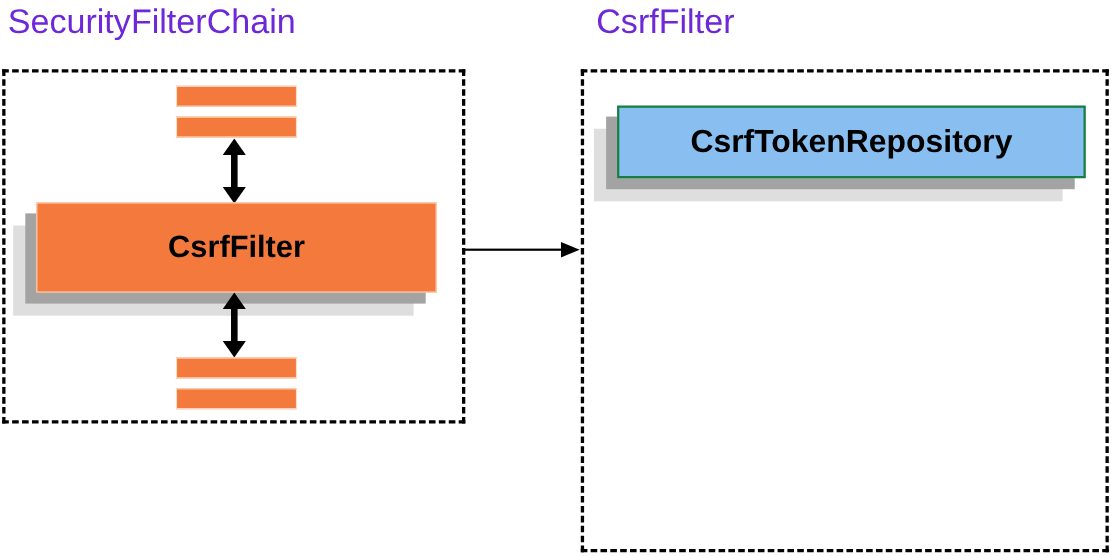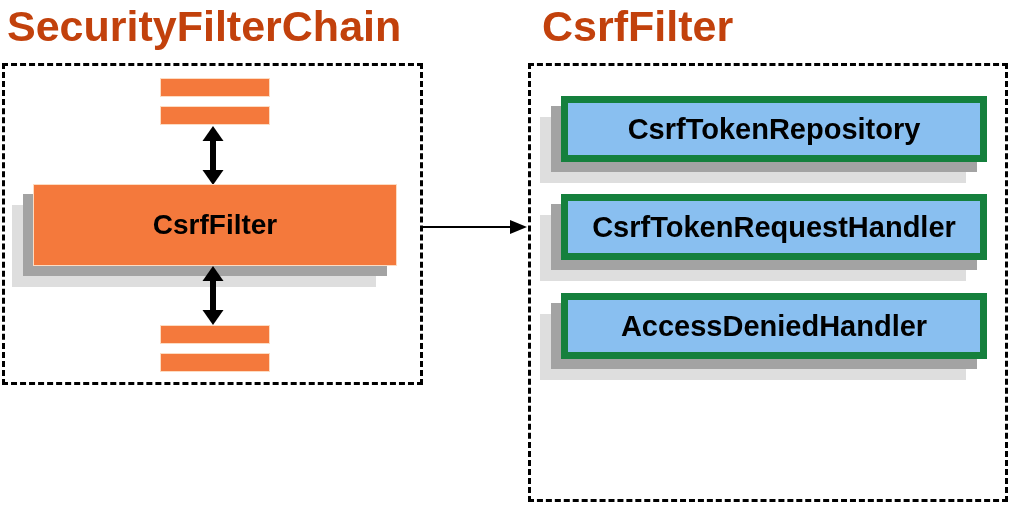--- a/index.html
+++ b/index.html
@@ -6,23 +6,23 @@
   .canvas {
     position: relative;
     width: 1010px;
     height: 505px;
     background: #ffffff;
     font-family: "Liberation Sans", sans-serif;
     overflow: hidden;
   }
   .title {
     position: absolute;
-    font-weight: bold;
-    font-size: 43px;
-    color: #c2410c;
+    font-weight: normal;
+    font-size: 31px;
+    color: #6d28d9;
     white-space: nowrap;
   }
   .panel {
     position: absolute;
     border: 3px dashed #000000;
     box-sizing: border-box;
   }
   .left-panel  { left: 2px;   top: 63px; width: 421px; height: 322px; }
   .right-panel { left: 528px; top: 63px; width: 480px; height: 439px; }
 
@@ -53,21 +53,21 @@
     color: #000000;
     box-sizing: border-box;
   }
   .node-orange {
     background: #F4793C;
     border: 1px solid #FDDCC2;
     font-size: 28px;
   }
   .node-blue {
     background: #89BFF0;
-    border: 7px solid #15803d;
+    border: 2px solid #15803d;
     font-size: 29px;
   }
   .arrow-svg { position: absolute; display: block; }
 </style>
 </head>
 <body>
 
 <div class="canvas">
 
   <div class="title" style="left:7px; top:2px;">SecurityFilterChain</div>
@@ -109,30 +109,16 @@
   <div class="panel right-panel"></div>
 
   <div class="node-group" style="left:561px; top:96px; width:426px; height:66px;">
     <div class="shadow shadow-light"></div>
     <div class="shadow shadow-dark"></div>
     <div class="node node-blue">
       <span>CsrfTokenRepository</span>
     </div>
   </div>
 
-  <div class="node-group" style="left:561px; top:194px; width:426px; height:66px;">
-    <div class="shadow shadow-light"></div>
-    <div class="shadow shadow-dark"></div>
-    <div class="node node-blue">
-      <span>CsrfTokenRequestHandler</span>
-    </div>
-  </div>
 
-  <div class="node-group" style="left:561px; top:293px; width:426px; height:66px;">
-    <div class="shadow shadow-light"></div>
-    <div class="shadow shadow-dark"></div>
-    <div class="node node-blue">
-      <span>AccessDeniedHandler</span>
-    </div>
-  </div>
 
 
 </div>
 
 </body></html>

